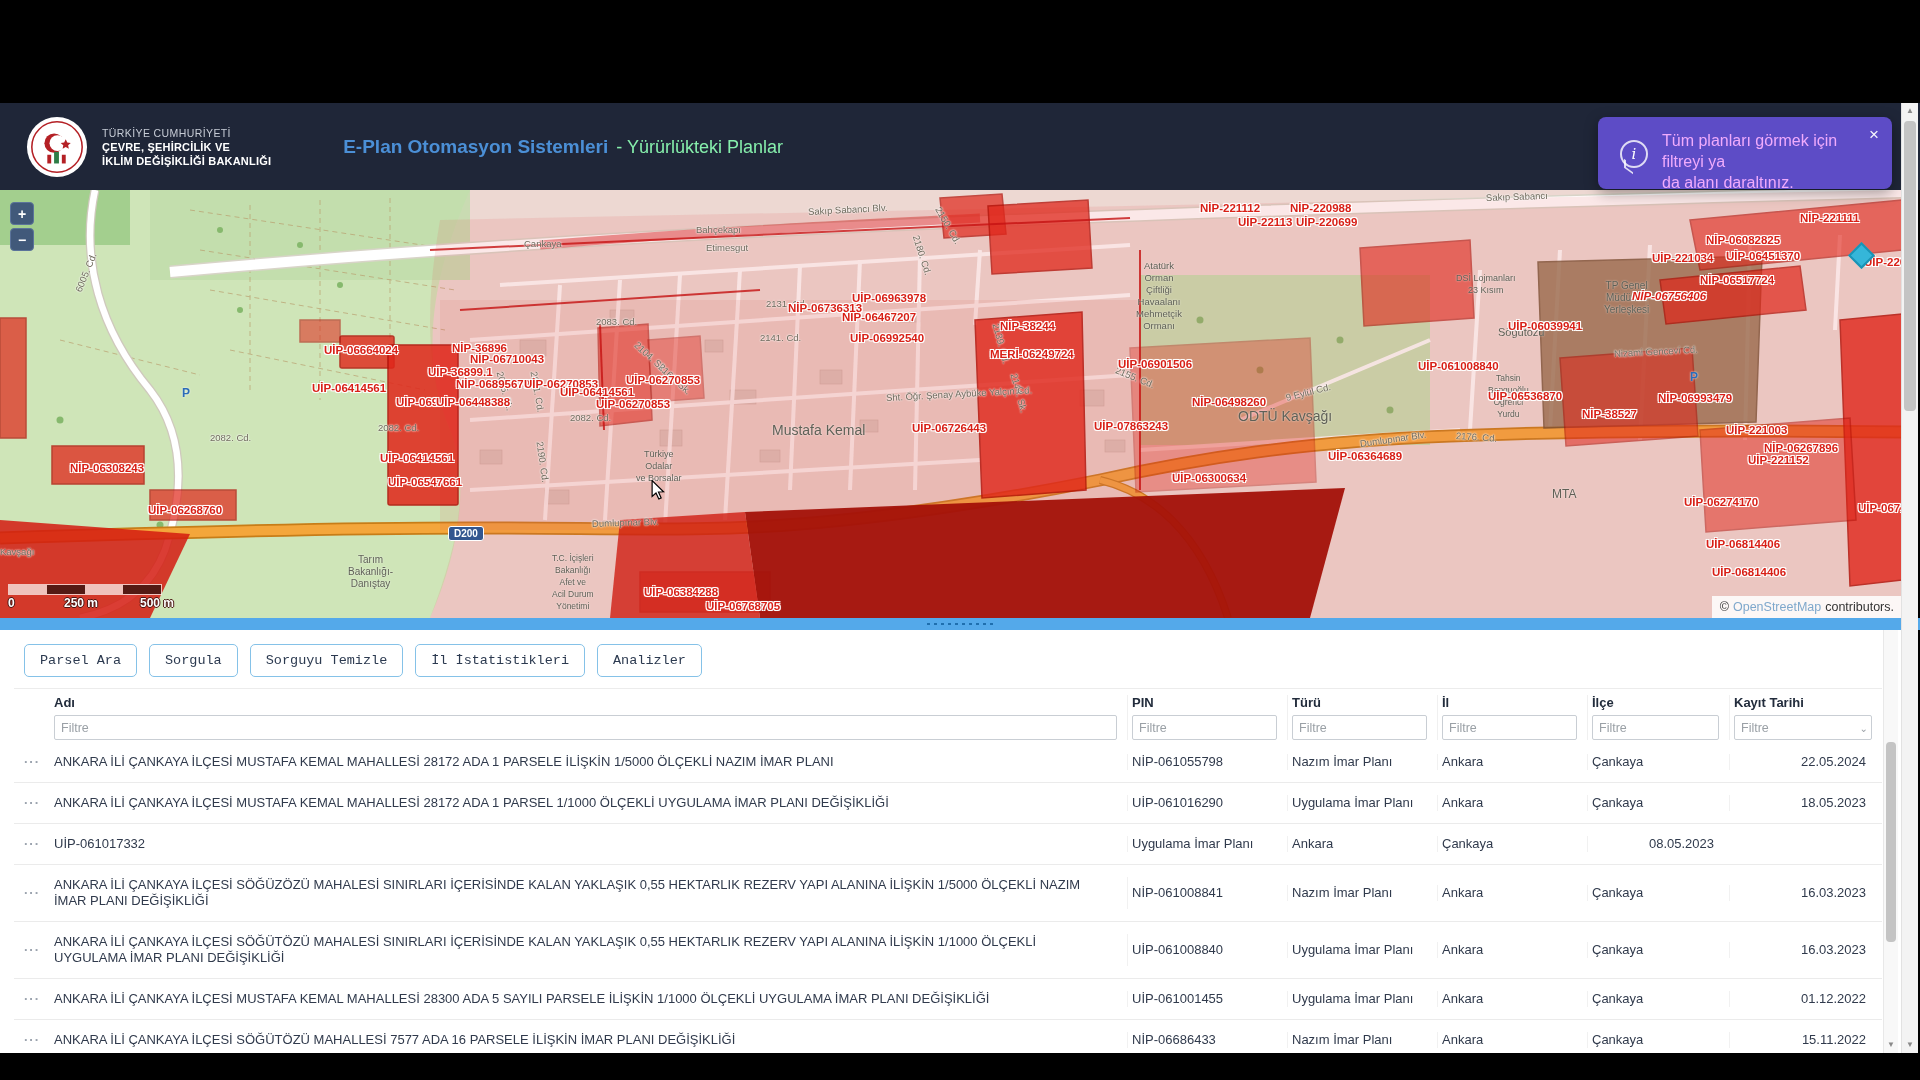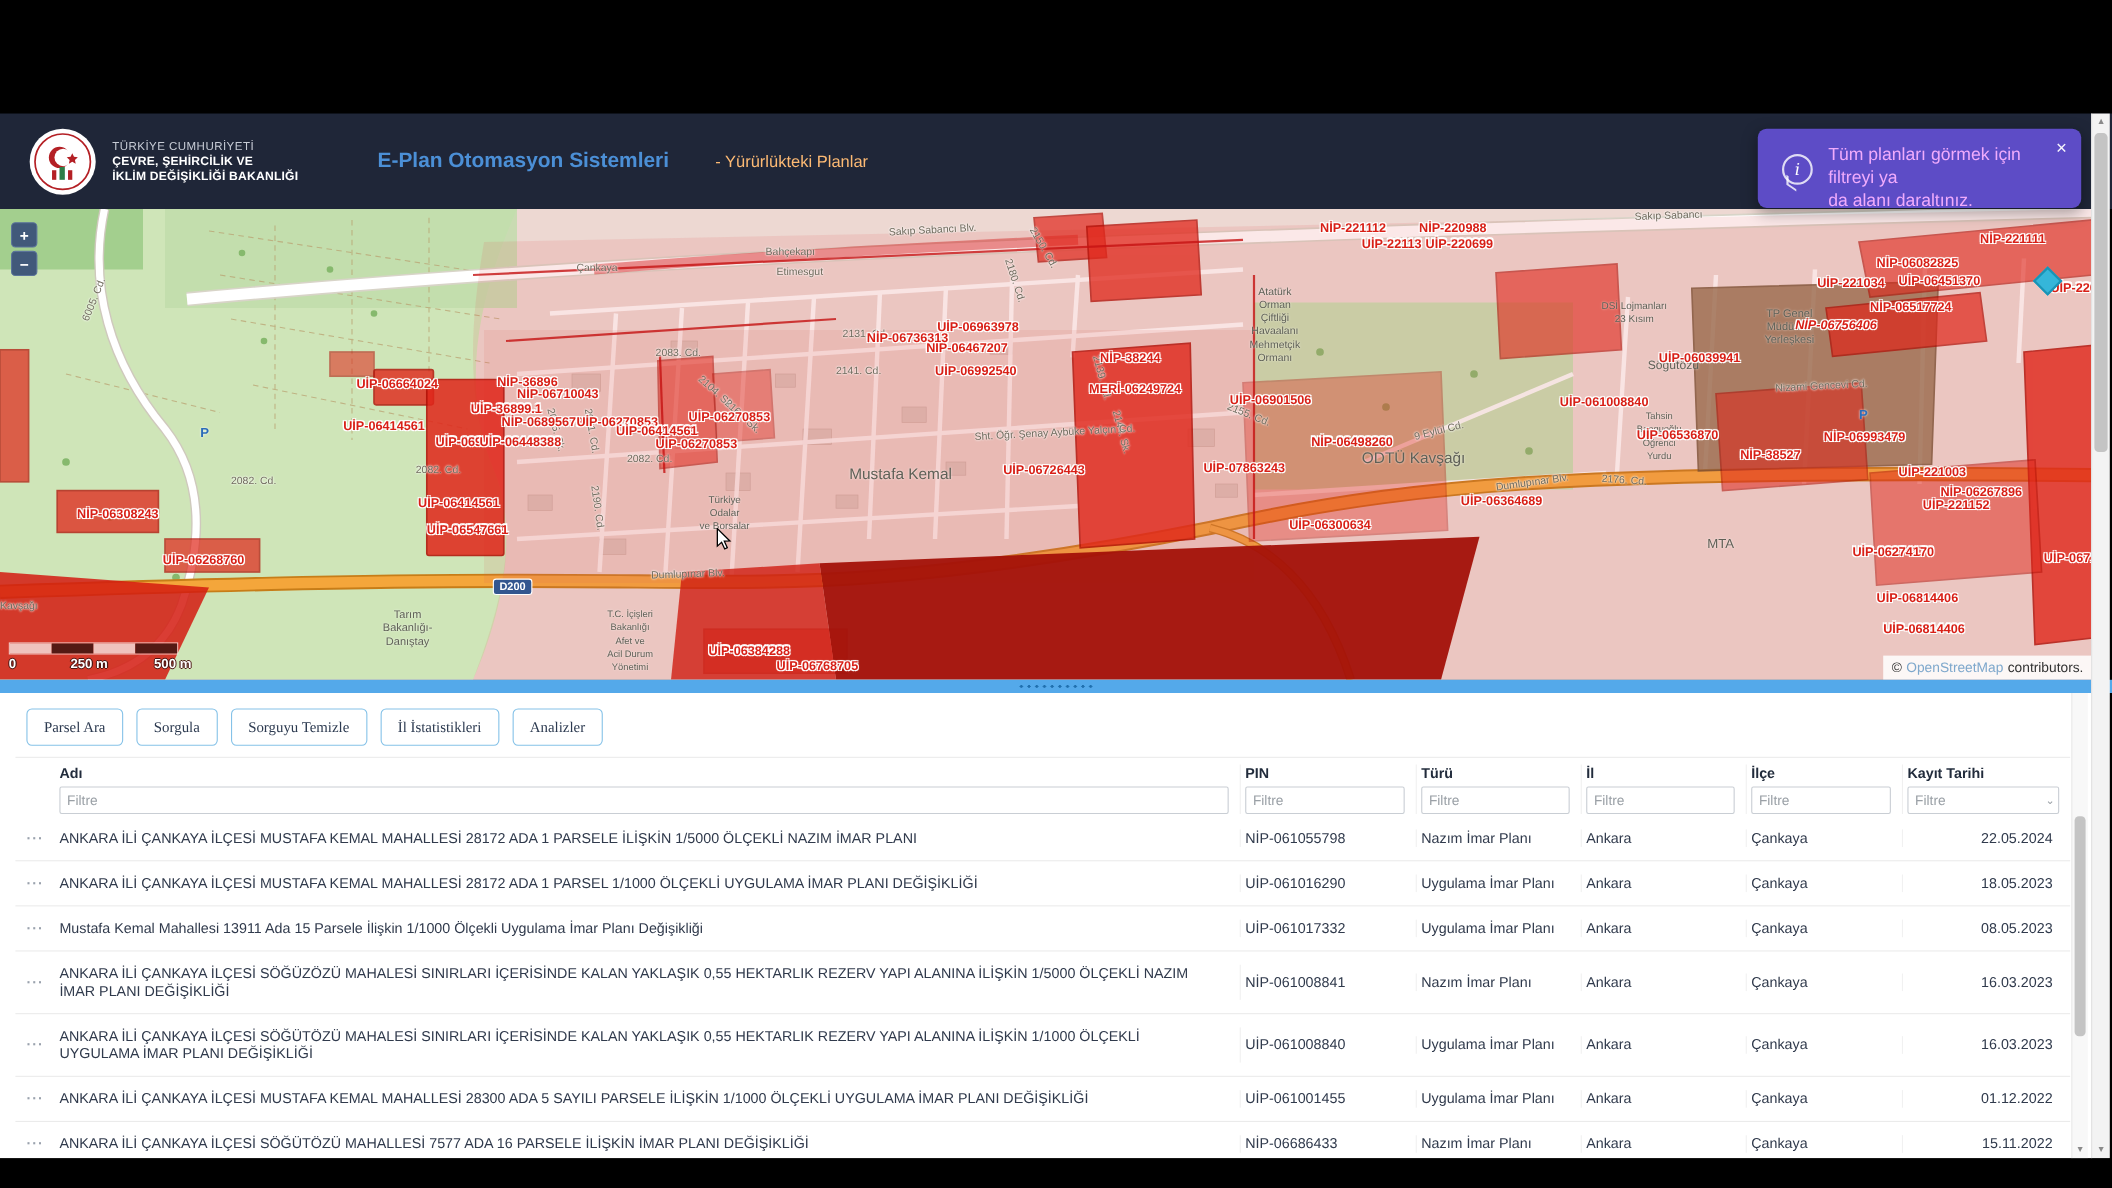--- a/index.html
+++ b/index.html
@@ -8,21 +8,21 @@
 
   
   .app-header{position:absolute;top:103px;left:0;width:1920px;height:87px;background:#1f2638;
               display:flex;align-items:center;}
   .emblem{margin-left:26px;flex:0 0 auto;}
   .ministry{margin-left:14px;line-height:14px;}
   .ministry .l1{font-size:10.5px;color:#c7ccd6;letter-spacing:.4px;}
   .ministry .l2,.ministry .l3{font-size:11px;font-weight:bold;color:#fff;letter-spacing:.2px;}
   .title-wrap{margin-left:72px;display:flex;align-items:baseline;gap:8px;}
   .app-title{font-size:19px;font-weight:bold;color:#4b8fd6;}
-  .app-subtitle{font-size:15px;color:#fdba74;margin-left:34px;}
+  .app-subtitle{font-size:18px;color:#86efac;}
 
   
   .toast{position:absolute;left:1598px;top:117px;width:294px;height:72px;background:#5d4cc6;
          border-radius:8px;z-index:60;box-shadow:0 4px 14px rgba(0,0,0,.35);}
   .toast .info-circ{position:absolute;left:22px;top:23px;width:24px;height:24px;border:2px solid rgba(255,255,255,.8);
          border-radius:50%;color:#fff;font-family:"DejaVu Serif",serif;font-style:italic;font-size:15px;
          display:flex;align-items:center;justify-content:center;}
   .toast .info-circ:after{content:"";position:absolute;left:2px;bottom:-5px;width:7px;height:7px;
          background:transparent;border-left:2px solid rgba(255,255,255,.8);border-bottom:2px solid rgba(255,255,255,.8);
          transform:skewY(35deg);}
@@ -64,21 +64,21 @@
 
   
   .splitter{position:absolute;top:618px;left:0;width:1920px;height:12px;background:#54a9ea;z-index:20;}
   .splitter .grip{position:absolute;left:925px;top:3px;width:70px;height:6px;
       background-image:radial-gradient(circle,#1f6fae 1.3px,transparent 1.5px);background-size:7px 6px;}
 
   
   .panel{position:absolute;top:630px;left:0;width:1902px;height:423px;background:#fff;}
   .toolbar{position:absolute;top:14px;left:24px;display:flex;gap:12px;}
   .tool-btn{background:#fff;border:1px solid #85c2e8;border-radius:5px;color:#2c3a50;font-size:13.5px;
-      padding:8px 15px;font-family:Liberation Serif, serif;cursor:pointer;white-space:nowrap;}
+      padding:8px 15px;font-family:Liberation Mono, monospace;cursor:pointer;white-space:nowrap;}
   .tgrid{display:grid;grid-template-columns:36px 1078px 160px 150px 150px 142px 152px;}
   .thead{position:absolute;top:58px;left:14px;width:1868px;border-top:1px solid #ececec;padding-top:6px;}
   .hcell{padding:0 10px 0 4px;border-right:1px solid #f0f0f0;position:relative;}
   .hcell:first-child,.hcell:last-child{border-right:none;}
   .hcell .hlabel{font-size:13px;font-weight:bold;color:#222c3c;margin-bottom:5px;display:block;}
   .hcell input{width:calc(100% - 14px);height:23px;border:1px solid #c9ced4;border-radius:2px;font-size:12.5px;
       padding:0 6px;color:#333;font-family:"Liberation Sans",sans-serif;}
   .hcell input::placeholder{color:#9aa0a6;}
   .chev{position:absolute;right:14px;bottom:6px;color:#9aa0a6;font-size:10px;pointer-events:none;}
   .rows{position:absolute;top:112px;left:14px;width:1868px;}
@@ -442,21 +442,20 @@
           <div class="tcell menu">···</div>
           <div class="tcell name">ANKARA İLİ ÇANKAYA İLÇESİ MUSTAFA KEMAL MAHALLESİ 28172 ADA 1 PARSEL 1/1000 ÖLÇEKLİ UYGULAMA İMAR PLANI DEĞİŞİKLİĞİ</div>
           <div class="tcell pin">UİP-061016290</div>
           <div class="tcell type">Uygulama İmar Planı</div>
           <div class="tcell province">Ankara</div>
           <div class="tcell district">Çankaya</div>
           <div class="tcell date">18.05.2023</div>
         </div>
         <div class="trow tgrid" style="height: 40px; display: grid; align-items: center;">
           <div class="tcell menu">···</div>
-          <div class="tcell name">Mustafa Kemal Mahallesi 13911 Ada 15 Parsele İlişkin 1/1000 Ölçekli Uygulama İmar Planı Değişikliği</div>
           <div class="tcell pin">UİP-061017332</div>
           <div class="tcell type">Uygulama İmar Planı</div>
           <div class="tcell province">Ankara</div>
           <div class="tcell district">Çankaya</div>
           <div class="tcell date">08.05.2023</div>
         </div>
         <div class="trow tgrid" style="height: 56px; display: grid; align-items: center;">
           <div class="tcell menu">···</div>
           <div class="tcell name">ANKARA İLİ ÇANKAYA İLÇESİ SÖĞÜZÖZÜ MAHALESİ SINIRLARI İÇERİSİNDE KALAN YAKLAŞIK 0,55 HEKTARLIK REZERV YAPI ALANINA İLİŞKİN 1/5000 ÖLÇEKLİ NAZIM İMAR PLANI DEĞİŞİKLİĞİ</div>
           <div class="tcell pin">NİP-061008841</div>

